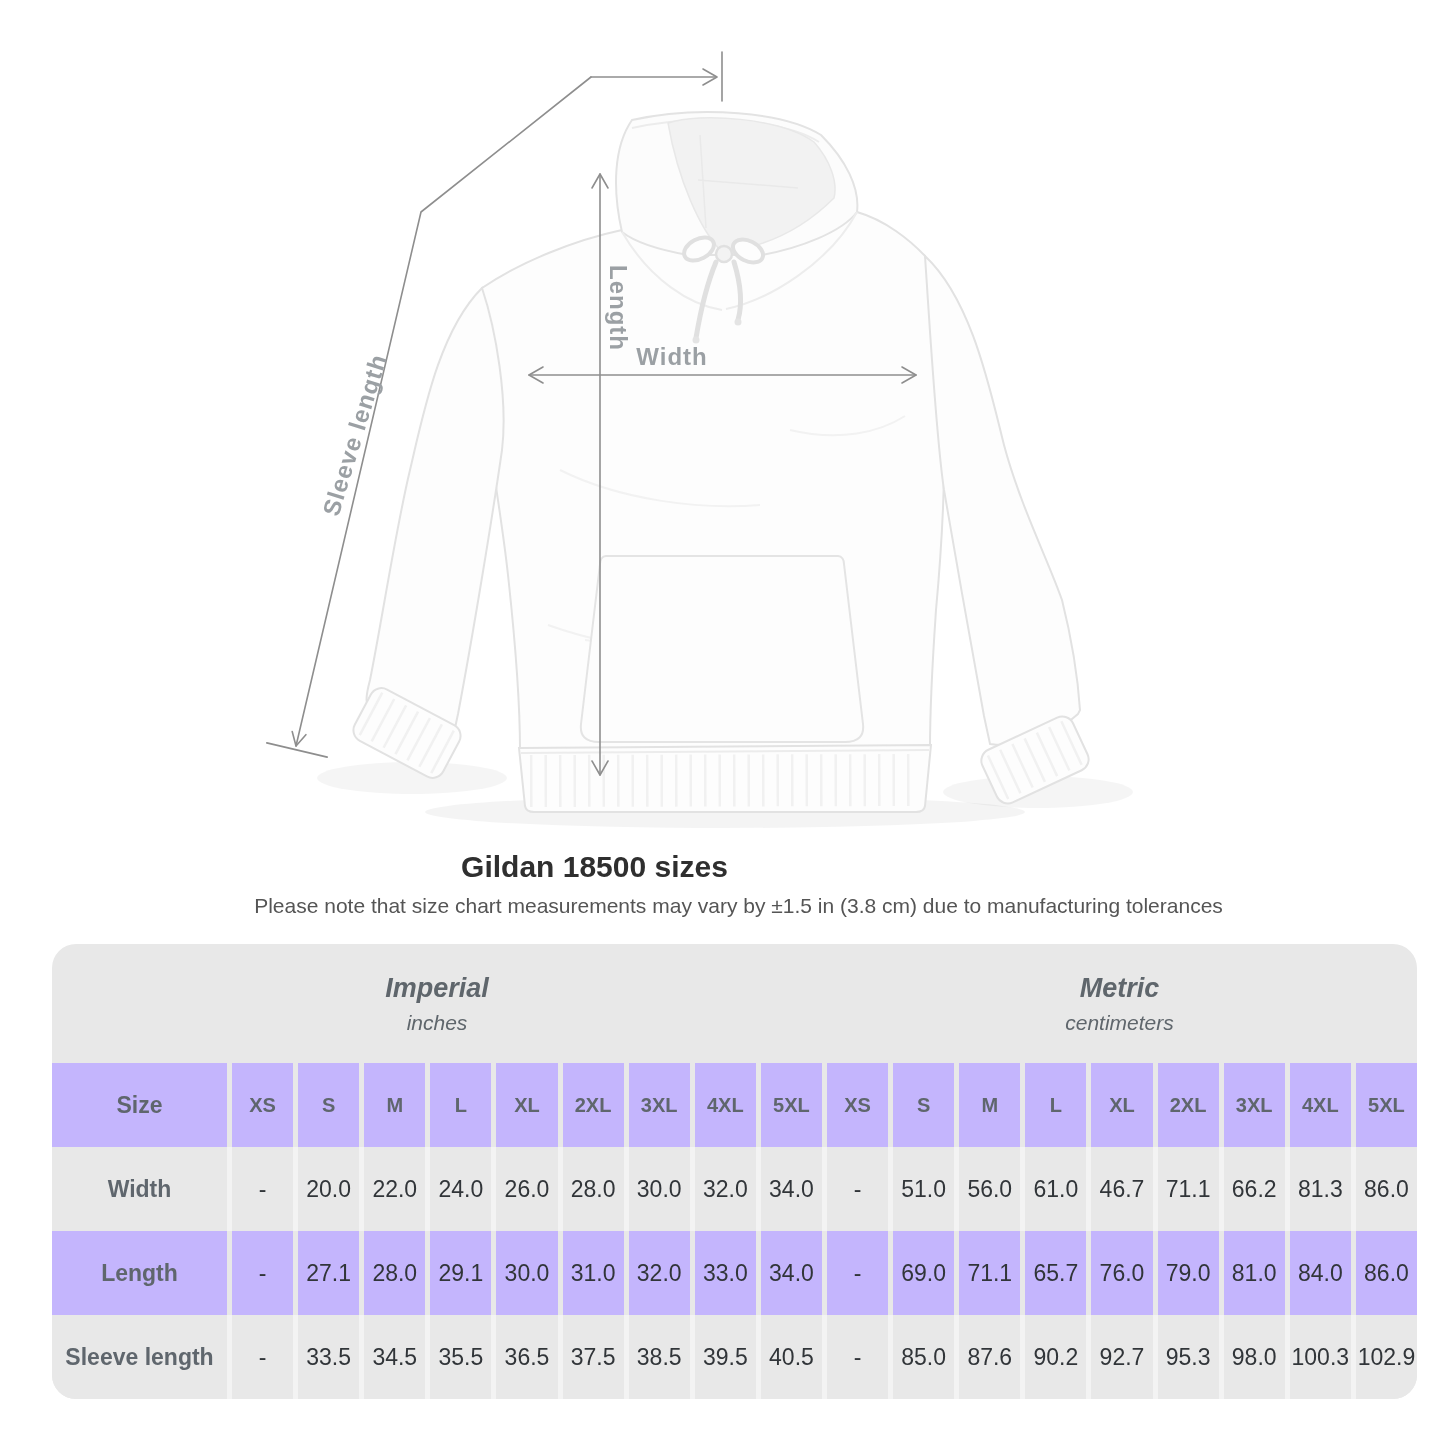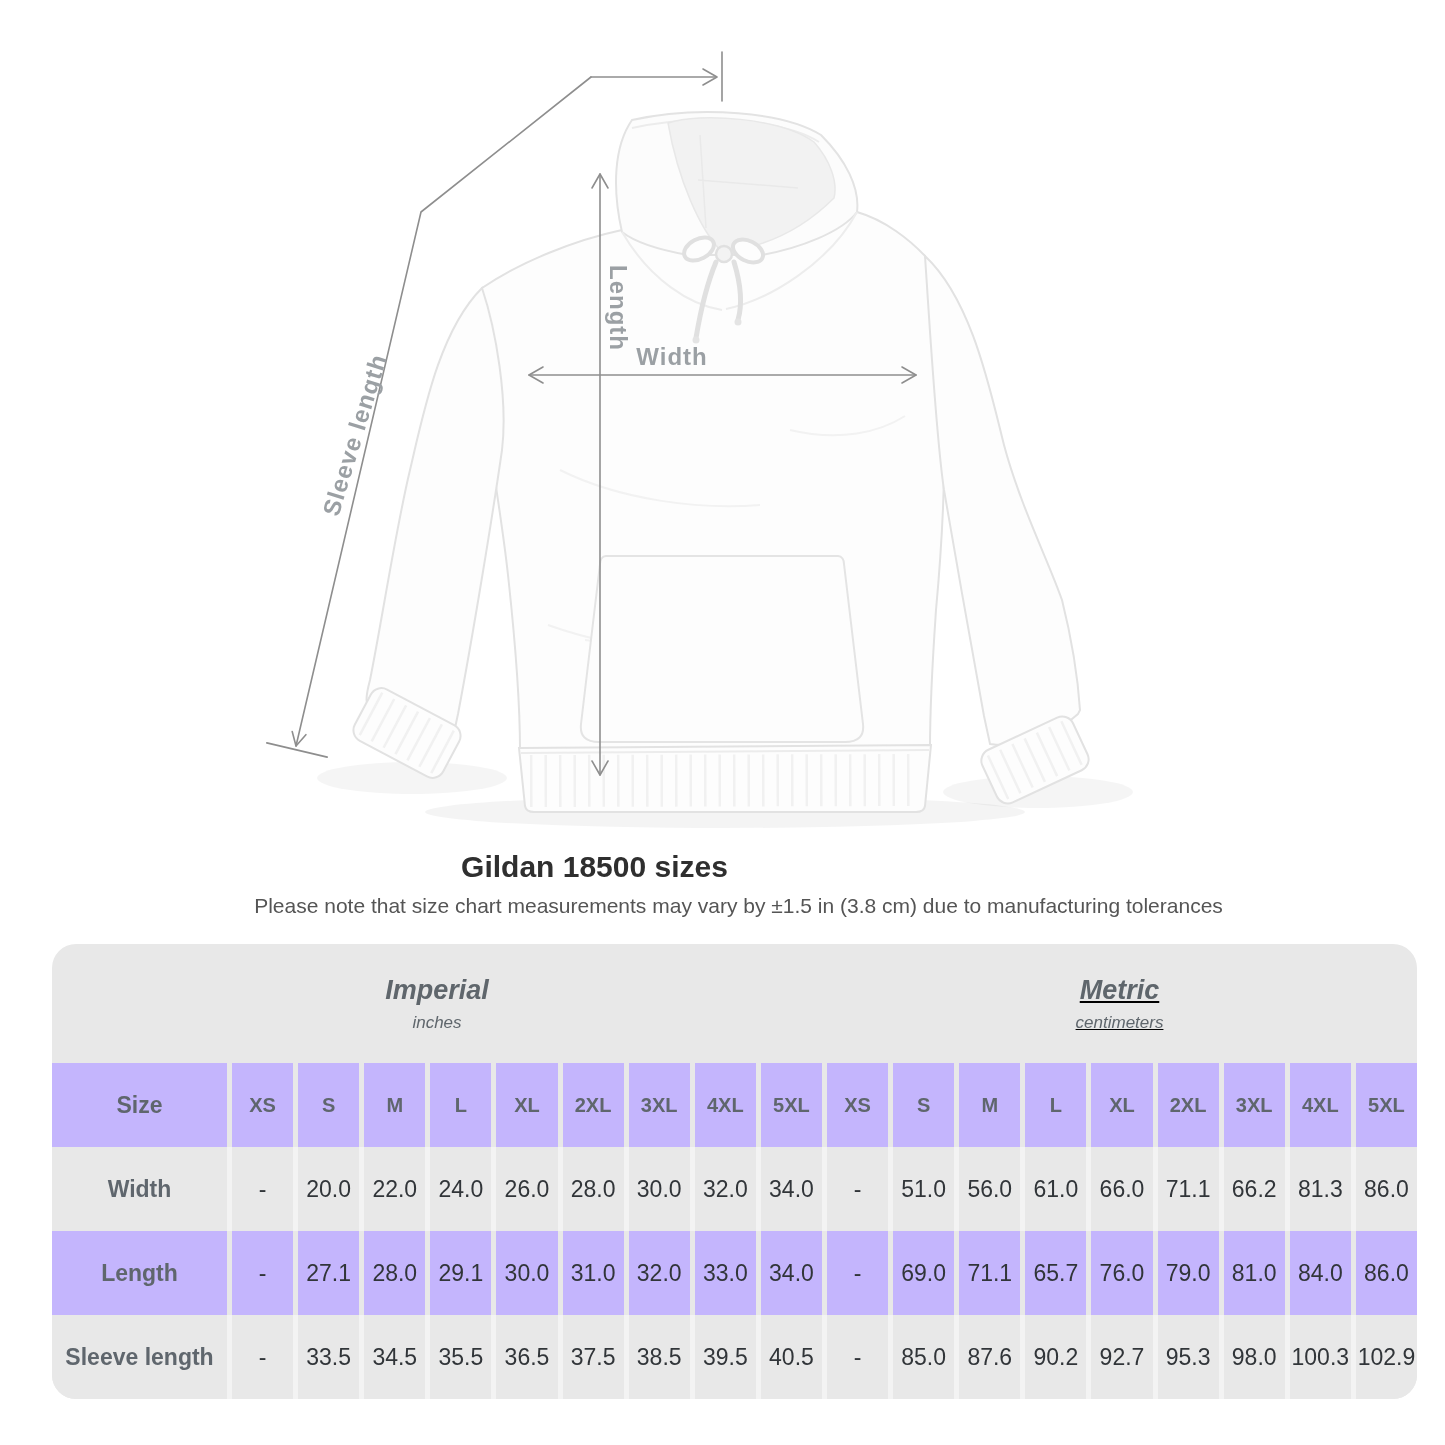--- a/index.html
+++ b/index.html
@@ -26,23 +26,23 @@
     font-size:21px;color:#555555;padding-left:16px;
   }
   
   .size-table{
     position:absolute;left:52px;top:944px;width:1365px;height:455px;
     background:#e8e8e8;border-radius:24px;overflow:hidden;
   }
   .group-row{display:flex;height:119px;}
   .group{display:flex;flex-direction:column;align-items:center;justify-content:center;row-gap:7px;}
   .group.imperial{width:770px;}
-  .group.metric{width:595px;text-decoration:underline;}
+  .group.metric{width:595px;}
   .group-label{font-size:27px;font-weight:bold;font-style:italic;color:#5f666c;}
-  .group-unit{font-size:17px;font-style:italic;color:#5f666c;}
+  .group-unit{font-size:21px;font-style:italic;color:#5f666c;}
   .grid{
     display:grid;height:336px;
     grid-template-columns:175px repeat(18, 1fr);
     grid-auto-rows:84px;
   }
   .cell{
     display:flex;align-items:center;justify-content:center;
     font-size:23px;color:#313539;border-left:5px solid #e8e8e8;
   }
   .cell.first{border-left:none;}
@@ -193,21 +193,21 @@
       <div class="cell g">24.0</div>
       <div class="cell g">26.0</div>
       <div class="cell g">28.0</div>
       <div class="cell g">30.0</div>
       <div class="cell g">32.0</div>
       <div class="cell g">34.0</div>
       <div class="cell g">-</div>
       <div class="cell g">51.0</div>
       <div class="cell g">56.0</div>
       <div class="cell g">61.0</div>
-      <div class="cell g">66.0</div>
+      <div class="cell g">46.7</div>
       <div class="cell g">71.1</div>
       <div class="cell g">66.2</div>
       <div class="cell g">81.3</div>
       <div class="cell g">86.0</div>
       <div class="cell w lbl first">Length</div>
       <div class="cell w">-</div>
       <div class="cell w">27.1</div>
       <div class="cell w">28.0</div>
       <div class="cell w">29.1</div>
       <div class="cell w">30.0</div>

